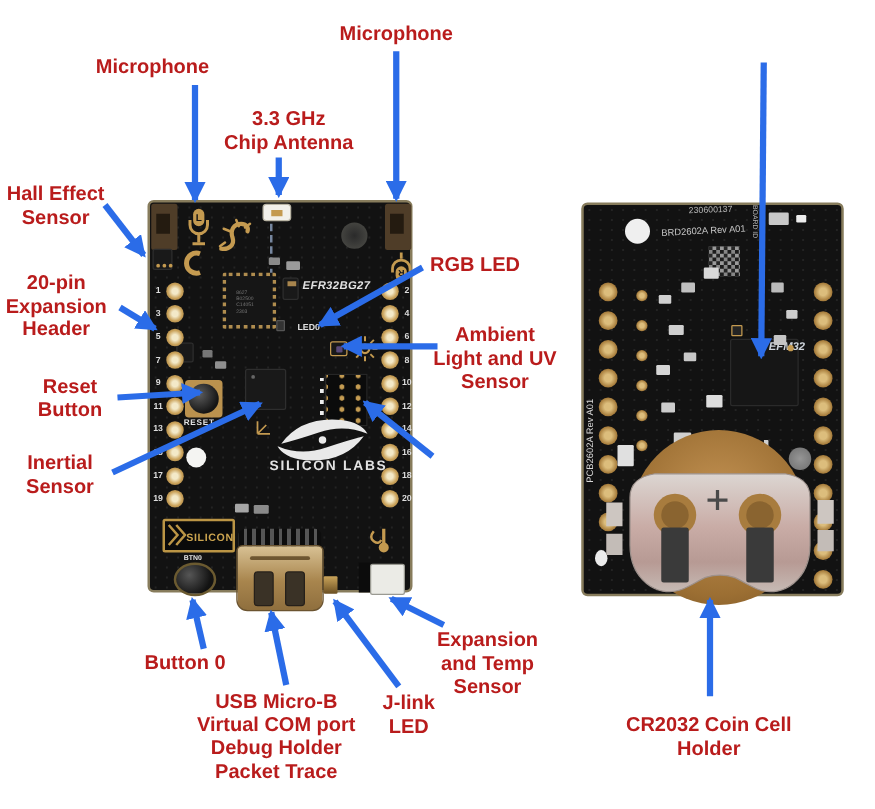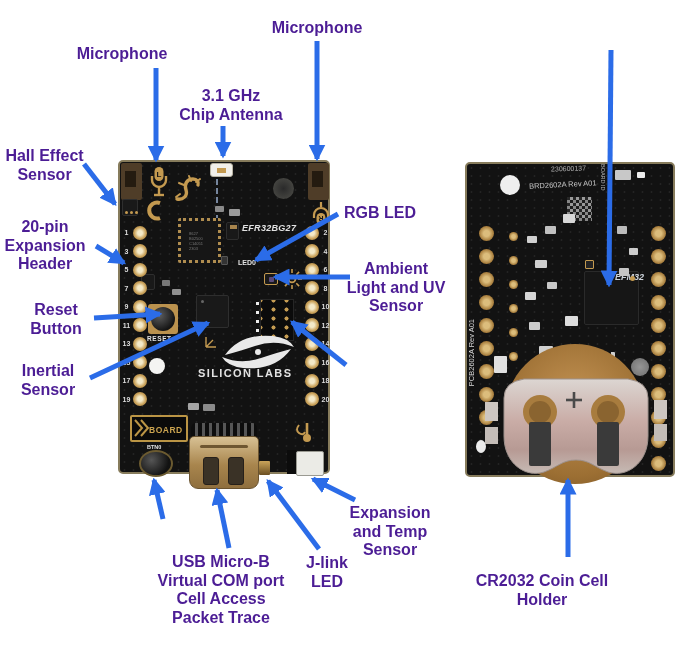--- a/index.html
+++ b/index.html
@@ -1,19 +1,19 @@
 <!DOCTYPE html>
 <html style="--arrow: #2b6ce8;"><head>
 <meta charset="utf-8">
 <style>
   html,body{margin:0;padding:0;background:#fff;}
   #stage{position:relative;width:700px;height:647px;background:#fff;overflow:hidden;
          font-family:"Liberation Sans",sans-serif;}
   
-  .lbl{position:absolute;font-weight:bold;font-size:16px;line-height:18.5px;color:#4c1d95;
+  .lbl{position:absolute;font-weight:bold;font-size:16px;line-height:18.5px;color:#b91c1c;
        text-align:center;white-space:pre-line;z-index:7;}
   
   .arrows{position:absolute;left:0;top:0;z-index:6;}
   .arrows line{stroke:var(--arrow,#2b6ce8);}
   .arrows marker path{fill:var(--arrow,#2b6ce8);}
   
   .board{position:absolute;background:#121212;border:2px solid #877c5c;border-radius:5px;
          box-sizing:border-box;z-index:1;
          background-image:radial-gradient(#232323 1px,transparent 1.2px);background-size:9px 8px;}
   .board *{position:absolute;box-sizing:border-box;}
@@ -142,21 +142,21 @@
     <div style="left:29px;top:196px;width:16px;height:16px;border-radius:50%;background:#f4f4f2;"></div>
 
     <svg style="left:95px;top:167px;" width="86" height="46" viewBox="0 0 86 46">
       <path d="M10,26 Q26,4 58,7 Q74,9 79,18 Q60,10 40,17 Q22,23 10,26 Z" fill="#e9e9e9"></path>
       <path d="M76,20 Q60,42 28,39 Q12,37 7,28 Q26,36 46,29 Q64,23 76,20 Z" fill="#e9e9e9"></path>
       <circle cx="43" cy="23" r="3" fill="#e9e9e9"></circle>
     </svg>
     <svg style="left:84px;top:173px;" width="14" height="14" viewBox="0 0 14 14">
       <path d="M2,12 h10 M2,12 v-10 M2,12 l7,-7" fill="none" stroke="#c49a50" stroke-width="1.4"></path>
     </svg>
-    <span class="wtxt" style="left:78px;top:205px;width:112px;text-align:left;font-size:11px;letter-spacing:1.4px;">SILICON LABS</span>
+    <span class="wtxt" style="left:78px;top:205px;width:112px;text-align:right;font-size:11px;letter-spacing:1.4px;">SILICON LABS</span>
 
     <div class="pin-col" style="left:2px;top:64px;">
         <div class="pin-row">
           <span class="pin-num">1</span>
           <span class="pin-pad"></span>
         </div>
         <div class="pin-row">
           <span class="pin-num">3</span>
           <span class="pin-pad"></span>
         </div>
@@ -233,21 +233,21 @@
         <div class="pin-row">
           <span class="pin-pad"></span>
           <span class="pin-num">20</span>
         </div>
       </div>
 
     <div style="left:10px;top:253px;width:58px;height:27px;background:#0a0a0a;border:2px solid #bb9545;border-radius:2px;">
       <svg style="left:2px;top:2px;" width="16" height="18" viewBox="0 0 16 18">
           <path d="M1,1 l7,8 l-7,8 M7,1 l7,8 l-7,8" fill="none" stroke="#bb9545" stroke-width="2"></path>
         </svg>
-      <span style="left:17px;top:8px;font-size:8.5px;font-weight:bold;color:#caa34f;letter-spacing:.5px;">BOARD</span>
+      <span style="left:17px;top:8px;font-size:8.5px;font-weight:bold;color:#caa34f;letter-spacing:.5px;">SILICON</span>
     </div>
     <span class="wtxt" style="left:27px;top:282px;font-size:5.5px;">BTN0</span>
 
     <div style="left:19px;top:288px;width:34px;height:27px;border-radius:50%;border:2px solid #6b5a30;
                 background:radial-gradient(circle at 35% 35%,#565656,#121212 70%);"></div>
 
     <div style="left:71px;top:261px;width:66px;height:15px;border-radius:5px 5px 0 0;
                 background:repeating-linear-gradient(90deg,#0d0d0d 0 4px,#565656 4px 7px);"></div>
     <div style="left:69px;top:274px;width:70px;height:53px;border:1px solid #6b5430;border-radius:5px 5px 9px 9px;
                 background:linear-gradient(180deg,#d8c194,#a8854d 55%,#8f6f3e);">
@@ -387,39 +387,40 @@
       <line x1="163" y1="519" x2="154" y2="480"></line>
       <line x1="229" y1="548" x2="217" y2="490"></line>
       <line x1="319" y1="549" x2="268" y2="481"></line>
       <line x1="355" y1="500" x2="313" y2="479"></line>
       <line x1="568" y1="557" x2="568" y2="480"></line>
     </g>
   </svg>
 
   <div class="lbl" style="left:62px;top:45px;width:120px;">Microphone</div>
   <div class="lbl" style="left:257px;top:19px;width:120px;">Microphone</div>
-  <div class="lbl" style="left:161px;top:87px;width:140px;">3.1 GHz
+  <div class="lbl" style="left:161px;top:87px;width:140px;">3.3 GHz
 Chip Antenna</div>
   <div class="lbl" style="left:-3px;top:147px;width:95px;">Hall Effect
 Sensor</div>
   <div class="lbl" style="left:-3px;top:218px;width:96px;">20-pin
 Expansion
 Header</div>
   <div class="lbl" style="left:11px;top:301px;width:90px;">Reset
 Button</div>
   <div class="lbl" style="left:3px;top:362px;width:90px;">Inertial
 Sensor</div>
   <div class="lbl" style="left:337px;top:204px;width:86px;">RGB LED</div>
   <div class="lbl" style="left:336px;top:260px;width:120px;">Ambient
 Light and UV
 Sensor</div>
+  <div class="lbl" style="left:98px;top:522px;width:100px;">Button 0</div>
   <div class="lbl" style="left:141px;top:553px;width:160px;">USB Micro-B
 Virtual COM port
-Cell Access
+Debug Holder
 Packet Trace</div>
   <div class="lbl" style="left:287px;top:554px;width:80px;">J-link
 LED</div>
   <div class="lbl" style="left:340px;top:504px;width:100px;">Expansion
 and Temp
 Sensor</div>
-  <div class="lbl" style="left:462px;top:572px;width:160px;">CR2032 Coin Cell
+  <div class="lbl" style="left:487px;top:572px;width:160px;">CR2032 Coin Cell
 Holder</div>
 </div>
 
 </body></html>

